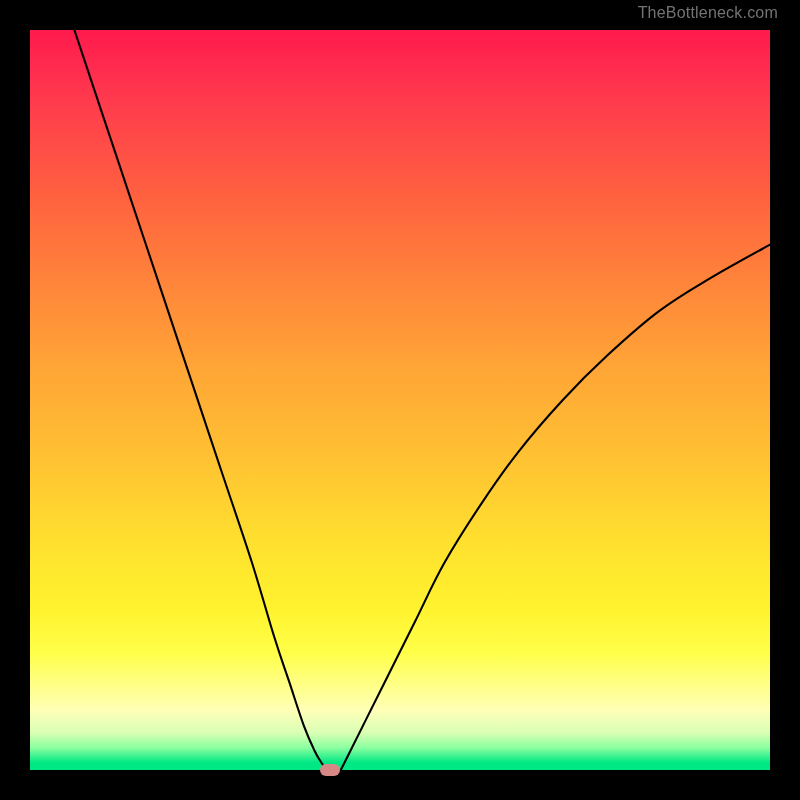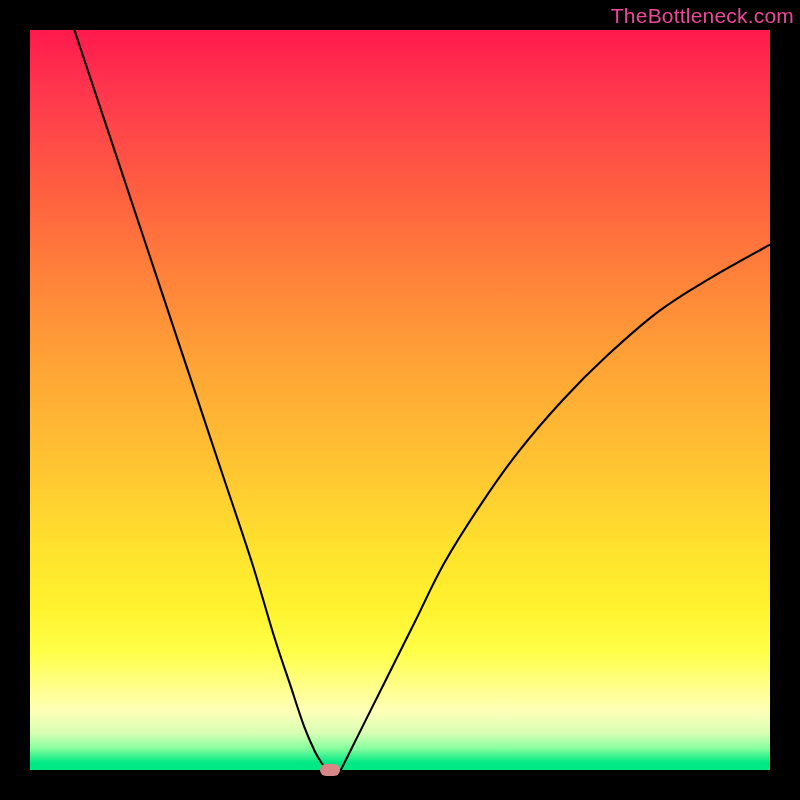--- a/index.html
+++ b/index.html
@@ -54,23 +54,23 @@
     position: absolute;
     width: 20px;
     height: 12px;
     border-radius: 6px;
     background: #d68886;
     transform: translate(-50%, -50%);
   }
   .watermark {
     position: absolute;
     top: 4px;
-    right: 6px;
-    color: #ec4899;
-    font-size: 21px;
+    right: 22px;
+    color: #737373;
+    font-size: 16px;
     font-weight: 500;
     letter-spacing: 0.2px;
   }
 </style>
 </head>
 <body>
 
 <div class="frame">
   <div class="watermark">TheBottleneck.com</div>
   <div class="plot">

